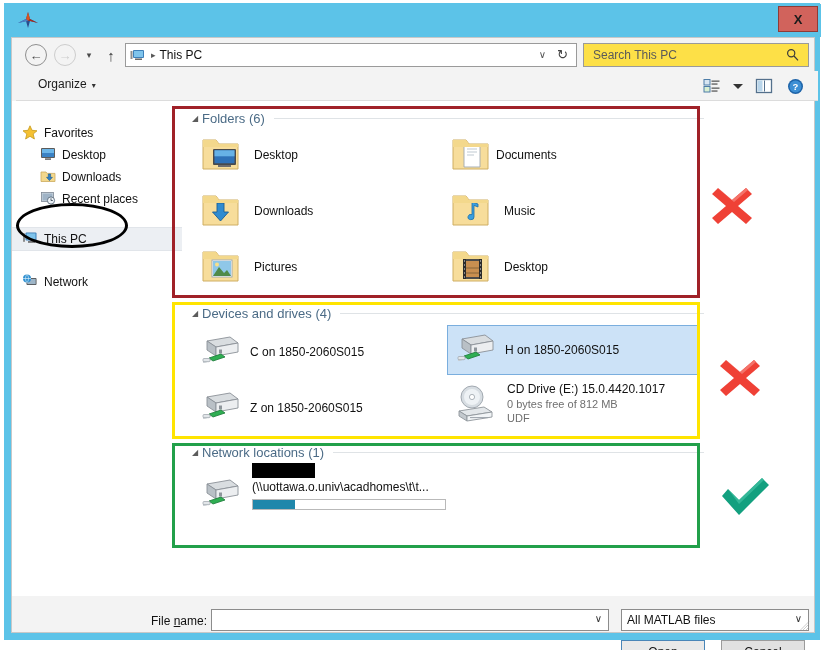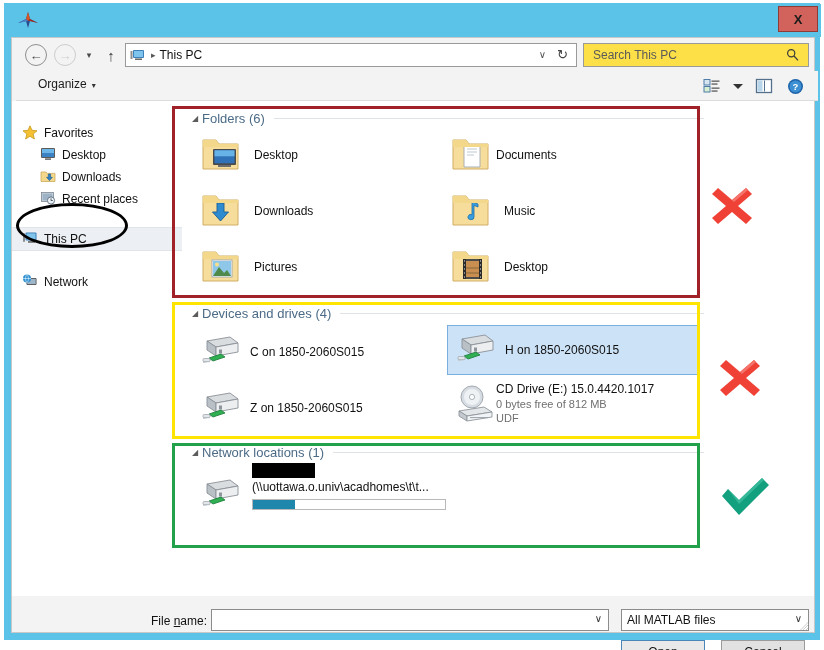--- a/index.html
+++ b/index.html
@@ -490,21 +490,21 @@
               <svg width="42" height="44" viewBox="0 0 42 44">
                 <ellipse cx="18" cy="14" rx="11" ry="11" fill="#d7dde2" stroke="#9aa2a9" stroke-width="0.9"></ellipse>
                 <ellipse cx="18" cy="14" rx="8" ry="8" fill="#eef2f5"></ellipse>
                 <ellipse cx="18" cy="14" rx="2.6" ry="2.6" fill="#ffffff" stroke="#9aa2a9" stroke-width="0.8"></ellipse>
                 <path d="M5 28 L30 24 L38 29 L13 33 Z" fill="#e3e7ea" stroke="#8e959b" stroke-width="0.9"></path>
                 <path d="M5 28 L13 33 L13 38 L5 33 Z" fill="#c3c9ce" stroke="#8e959b" stroke-width="0.9"></path>
                 <path d="M13 33 L38 29 L38 34 L13 38 Z" fill="#f1f4f6" stroke="#8e959b" stroke-width="0.9"></path>
                 <path d="M16 34.6 h18" stroke="#9aa2a9" stroke-width="1"></path>
               </svg>
             </span>
-            <span style="margin-left:0;margin-top:3px;display:flex;flex-direction:column;">
+            <span style="margin-left:11px;margin-top:3px;display:flex;flex-direction:column;">
               <span class="tlabel">CD Drive (E:) 15.0.4420.1017</span>
               <span class="tsub">0 bytes free of 812 MB</span>
               <span class="tsub">UDF</span>
             </span>
           </div>
 
           <div class="group-head" style="position:absolute;left:6px;top:342px;width:520px;">
             <span class="tri">◢</span>
             <span>Network locations (1)</span>
             <span class="rule"></span>

